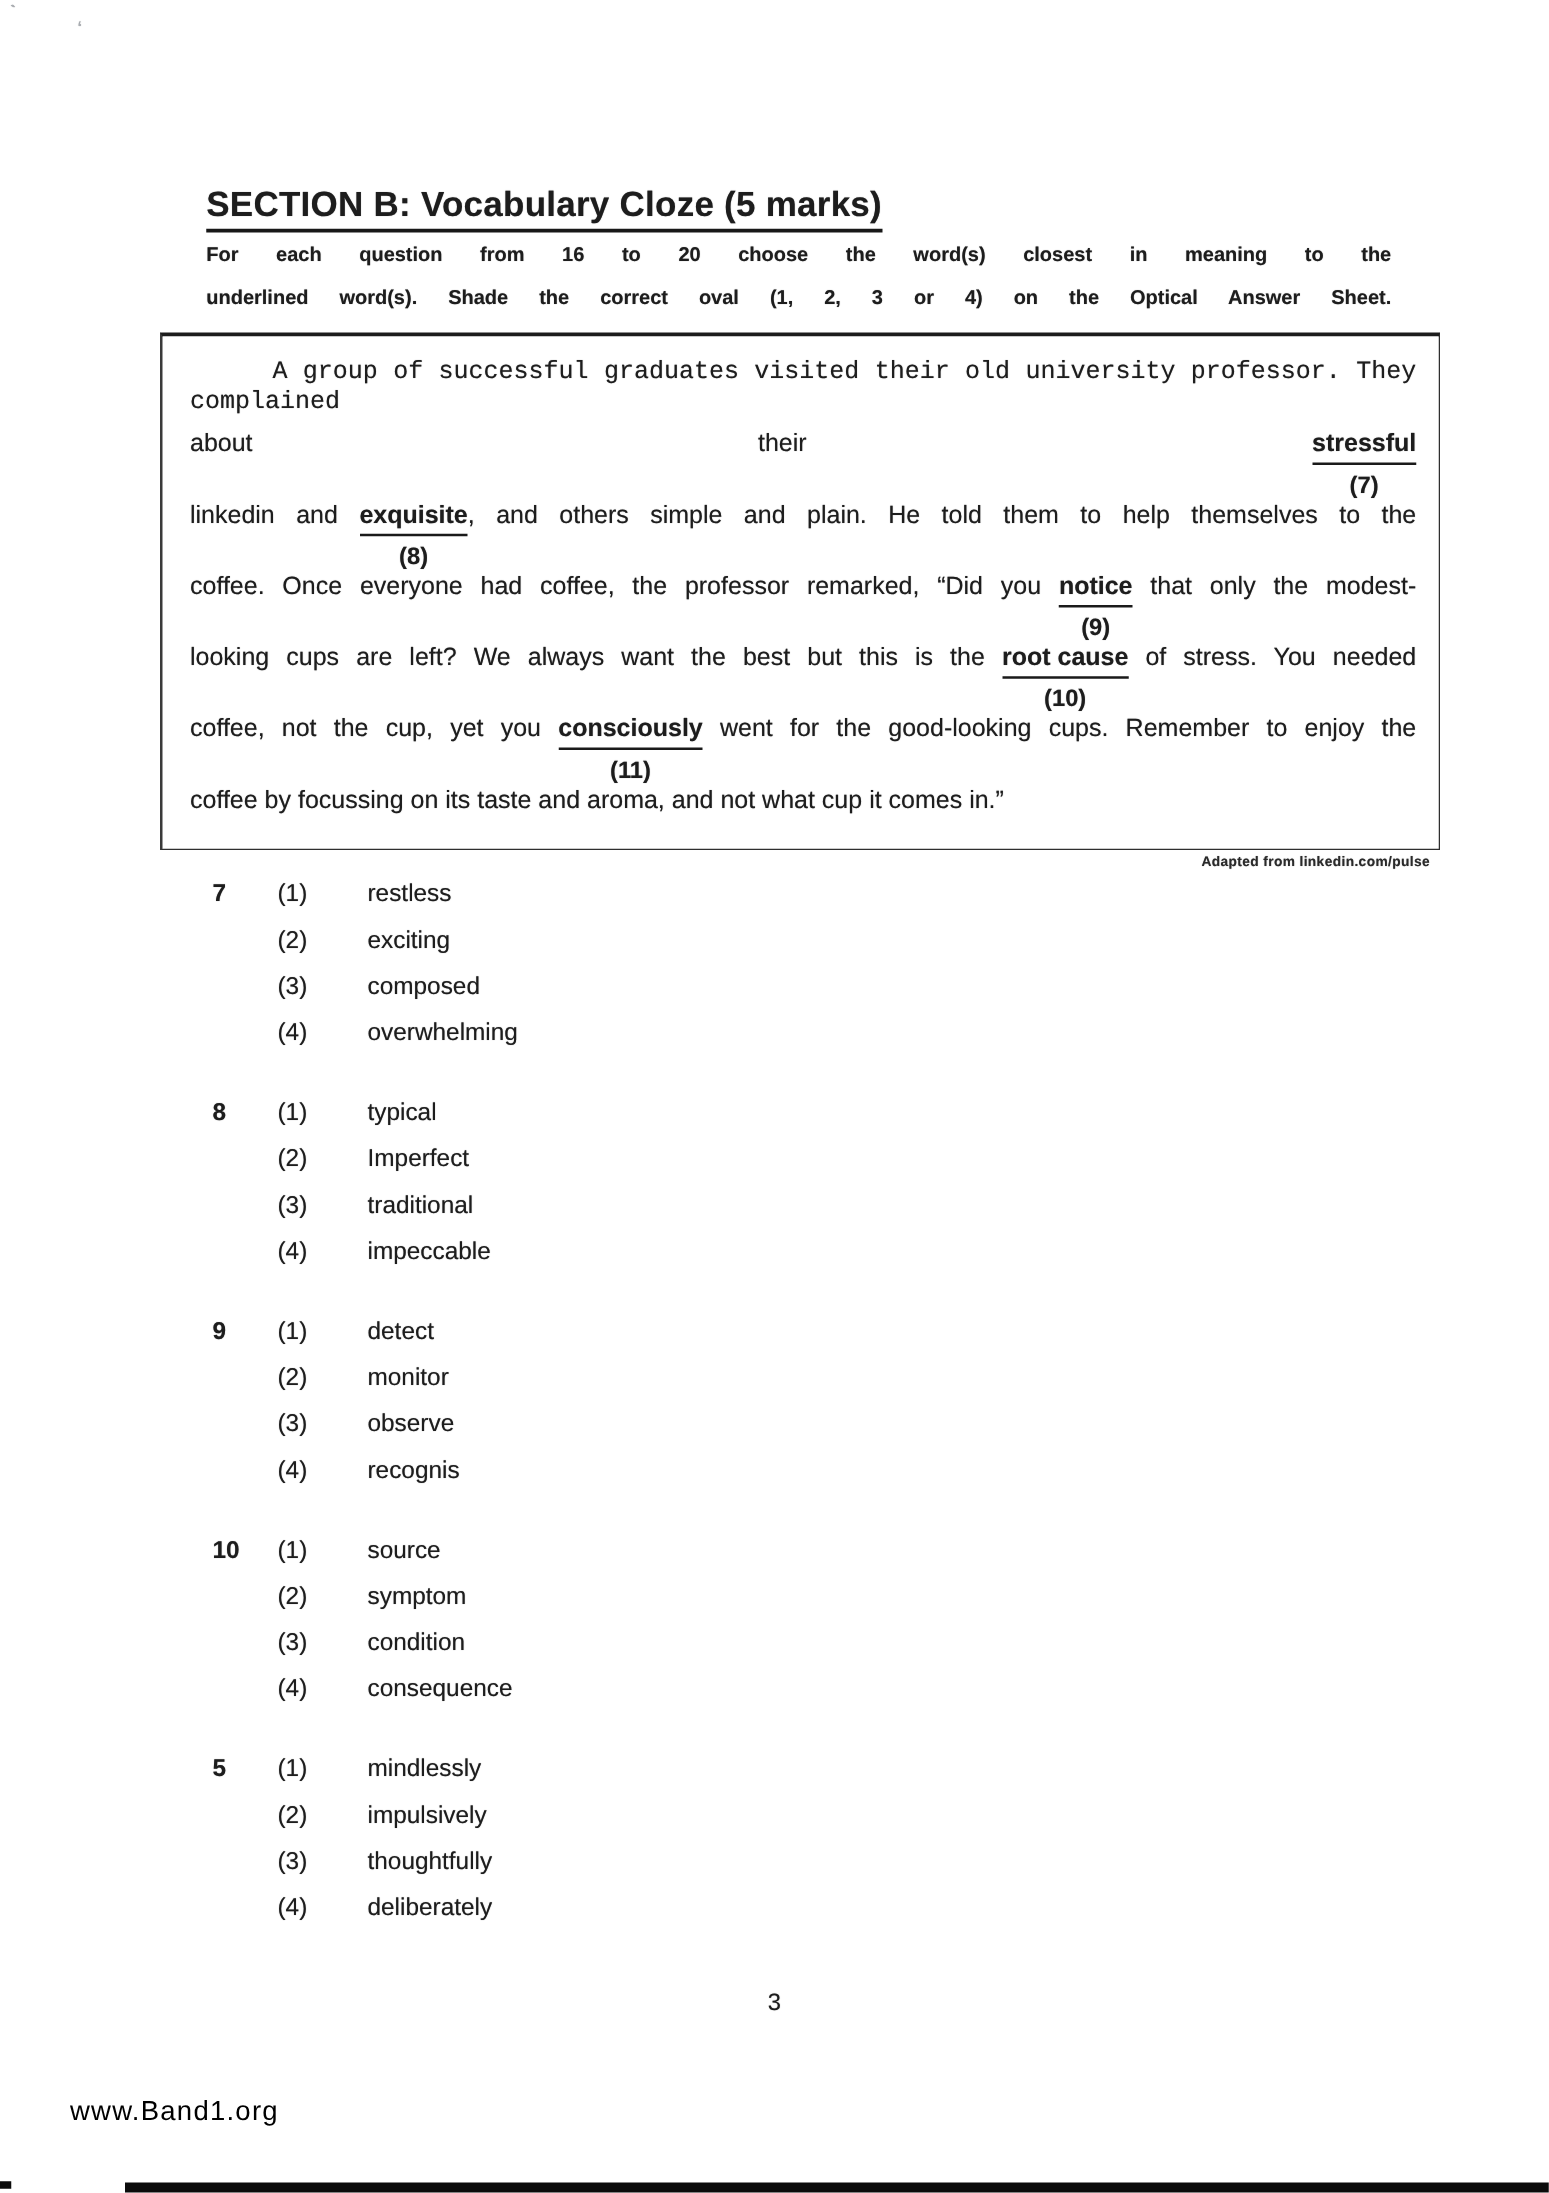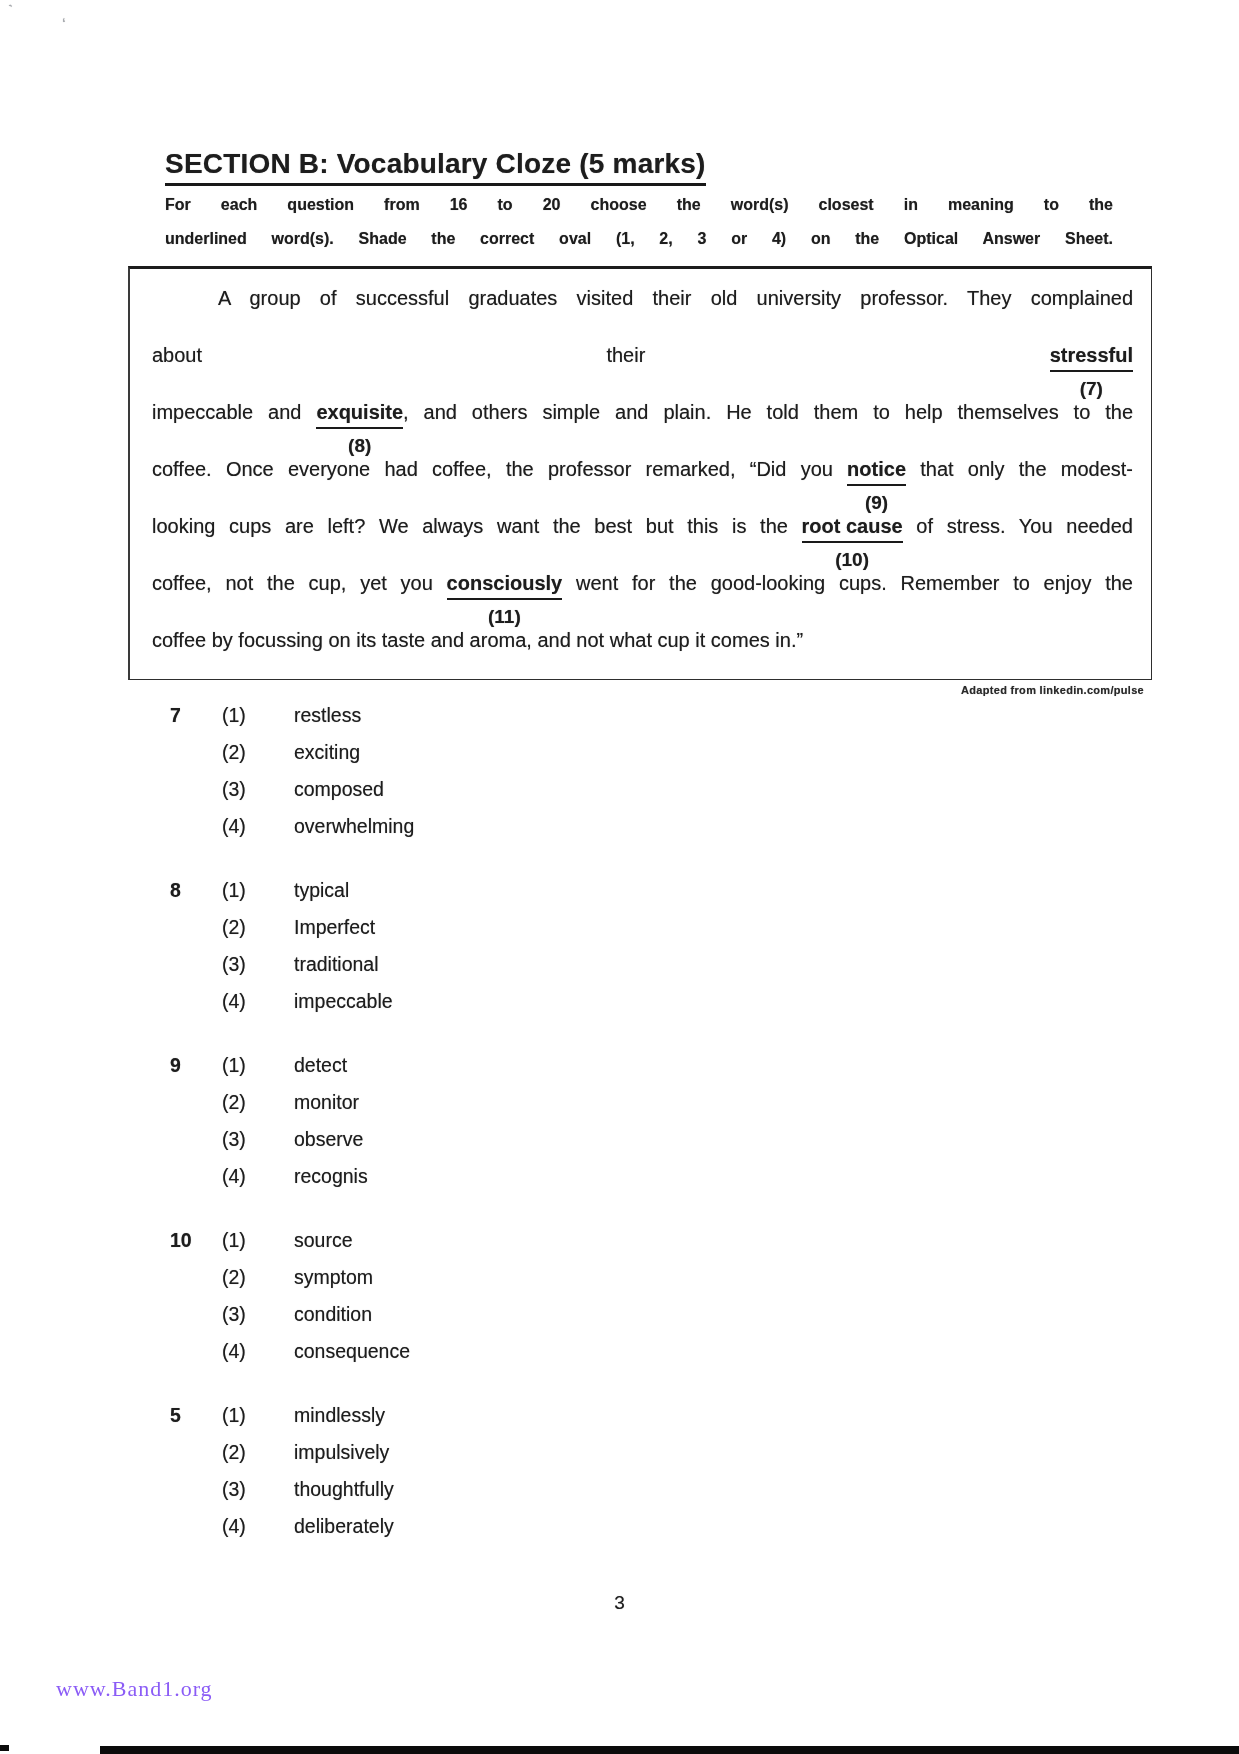--- a/index.html
+++ b/index.html
@@ -42,21 +42,21 @@
     padding: 17px 18px 0 22px;
     background: #fff;
   }
   .p-line {
     position: relative;
     height: 57px;
     font-size: 20px; line-height: 24px;
     text-align: justify; text-align-last: justify;
     white-space: normal;
   }
-  .p-line.indent { text-indent: 66px; }
+  .p-line.indent { text-indent: 66px; font-family: Liberation Mono, monospace; }
   .p-line.last { text-align: left; text-align-last: left; }
   .uw {
     font-weight: bold;
     border-bottom: 2.5px solid #1a1a1a;
     padding-bottom: 3px;
     position: relative;
     display: inline-block;
     text-indent: 0;
   }
   .uw .ref {
@@ -84,22 +84,22 @@
   .q .olabel { }
   .q .otext { }
 
   
   .page-number {
     position: absolute; left: 0; top: 1592px; width: 100%;
     text-align: center; font-size: 19px;
   }
   .watermark {
     position: absolute; left: 56px; top: 1676px;
-    font-family: Liberation Serif, serif;
-    font-size: 22px; color: #8b5cf6; letter-spacing: 1px;
+    font-family: Liberation Sans, sans-serif;
+    font-size: 22px; color: #000000; letter-spacing: 1px;
   }
   .bottom-bar {
     position: absolute; left: 100px; right: 0; bottom: 0; height: 8px;
     background: #0b0b0b;
   }
   .bottom-nub {
     position: absolute; left: 0; bottom: 3px; width: 9px; height: 6px;
     background: #0b0b0b;
   }
 </style>
@@ -113,21 +113,21 @@
 
 <div class="instructions scan-text">
   <div class="iline">For each question from 16 to 20  choose the word(s) closest in meaning to the</div>
   <div class="iline">underlined word(s). Shade the correct oval (1, 2, 3 or 4) on the Optical Answer Sheet.</div>
 </div>
 
 <div class="passage-box scan-text">
   <div>
       <div class="p-line indent"><span>A group of successful graduates visited their old university professor. They complained</span></div>
       <div class="p-line"><span>about their </span><span class="uw"><span>stressful</span><span class="ref">(7)</span></span></div>
-      <div class="p-line"><span>impeccable and </span><span class="uw"><span>exquisite</span><span class="ref">(8)</span></span><span>, and others simple and plain. He told them to help themselves to the</span></div>
+      <div class="p-line"><span>linkedin and </span><span class="uw"><span>exquisite</span><span class="ref">(8)</span></span><span>, and others simple and plain. He told them to help themselves to the</span></div>
       <div class="p-line"><span>coffee. Once everyone had coffee, the professor remarked, “Did you </span><span class="uw"><span>notice</span><span class="ref">(9)</span></span><span> that only the modest-</span></div>
       <div class="p-line"><span>looking cups are left? We always want the best but this is the </span><span class="uw"><span>root cause</span><span class="ref">(10)</span></span><span> of stress. You needed</span></div>
       <div class="p-line"><span>coffee, not the cup, yet you </span><span class="uw"><span>consciously</span><span class="ref">(11)</span></span><span> went for the good-looking cups. Remember to enjoy the</span></div>
       <div class="p-line last"><span>coffee by focussing on its taste and aroma, and not what cup it comes in.”</span></div>
     </div>
 </div>
 
 <div class="attribution scan-text">Adapted from linkedin.com/pulse</div>
 
 <div class="questions scan-text">

